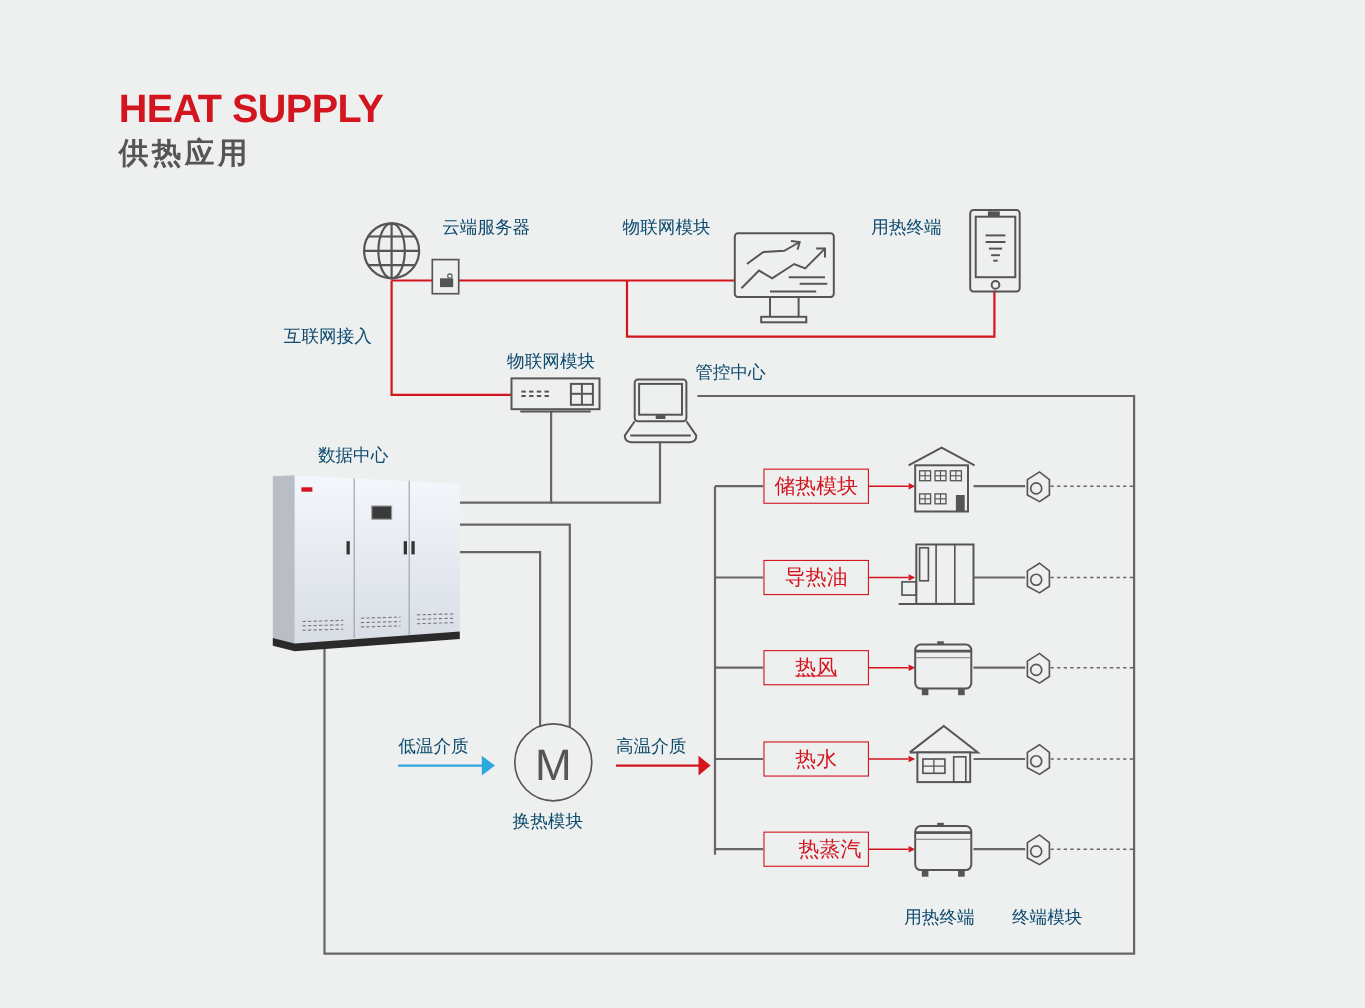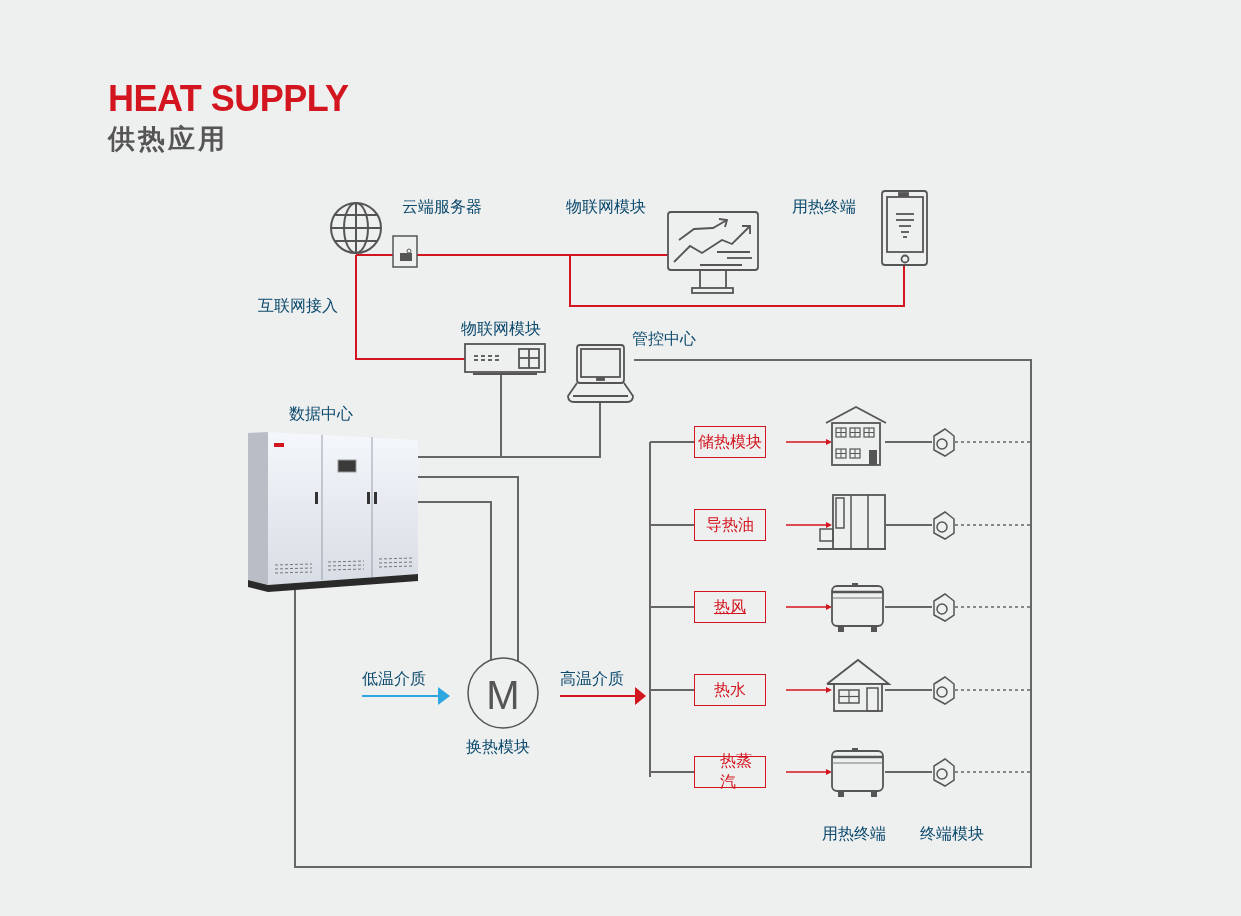--- a/index.html
+++ b/index.html
@@ -1,21 +1,21 @@
 <!DOCTYPE html>
 <html><head>
 <meta charset="utf-8">
 <style>
   html, body { margin: 0; padding: 0; }
   body { width: 1241px; height: 916px; background: #eeefef; position: relative; overflow: hidden; font-family: "DejaVu Sans", sans-serif; }
   .title-en { position: absolute; left: 108px; top: 78px; font-family: "Liberation Sans", sans-serif; font-weight: bold; font-size: 36px; color: #d3151f; letter-spacing: -0.5px; }
   .title-cn { position: absolute; left: 108px; top: 121px; font-weight: bold; font-size: 27px; color: #555; letter-spacing: 3px; }
   svg#diagram { position: absolute; left: 0; top: 0; }
   .lbl { position: absolute; font-size: 16px; color: #0c4a6e; white-space: nowrap; text-align: right; }
-  .redbox { position: absolute; width: 72px; height: 32px; border: 1.5px solid #d3151f; box-sizing: border-box; color: #d3151f; font-size: 16px; display: flex; align-items: center; justify-content: center; background: #eeefef; }
+  .redbox { position: absolute; width: 96px; height: 32px; border: 1.5px solid #d3151f; box-sizing: border-box; color: #d3151f; font-size: 19px; display: flex; align-items: center; justify-content: center; background: #eeefef; }
 </style>
 </head>
 <body>
 
 <div class="title-en">HEAT SUPPLY</div>
 <div class="title-cn">供热应用</div>
 
 <svg id="diagram" width="1241" height="916" viewBox="0 0 1241 916">
   <defs>
     <linearGradient id="cab" x1="0" y1="0" x2="0" y2="1">

